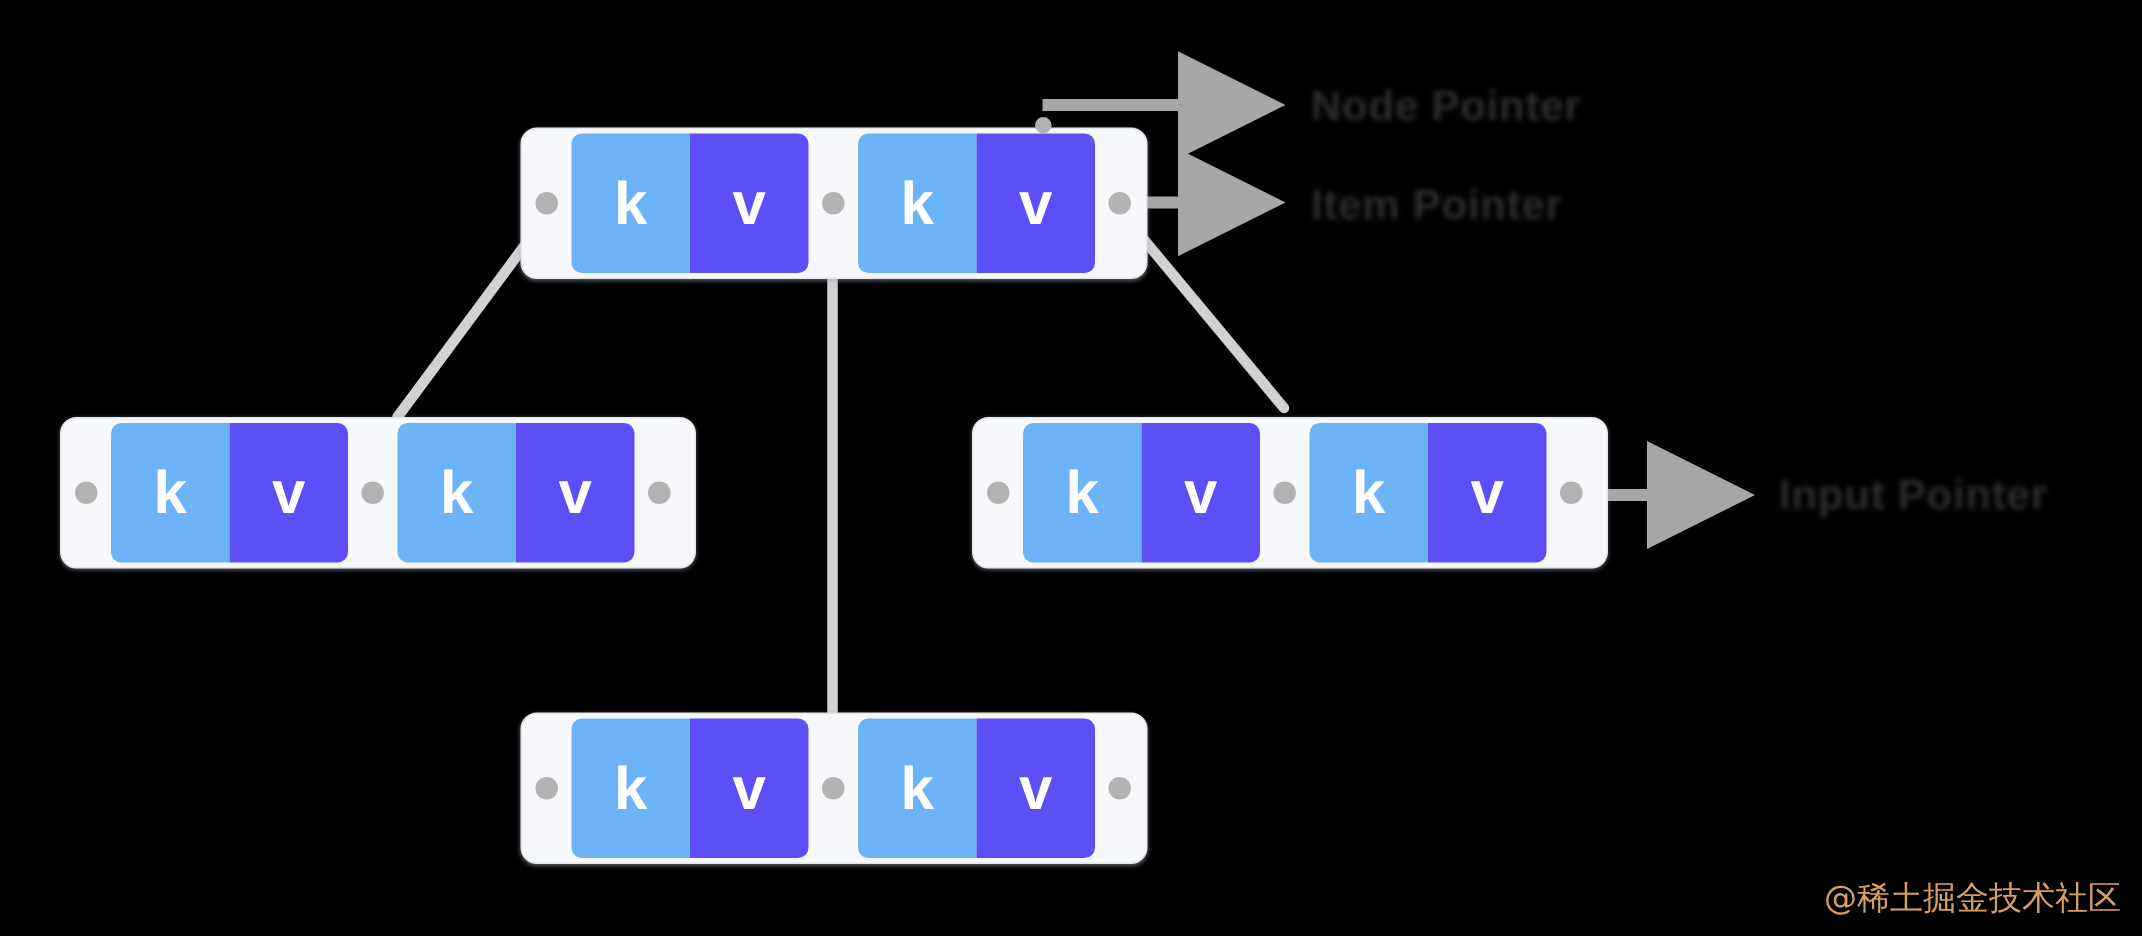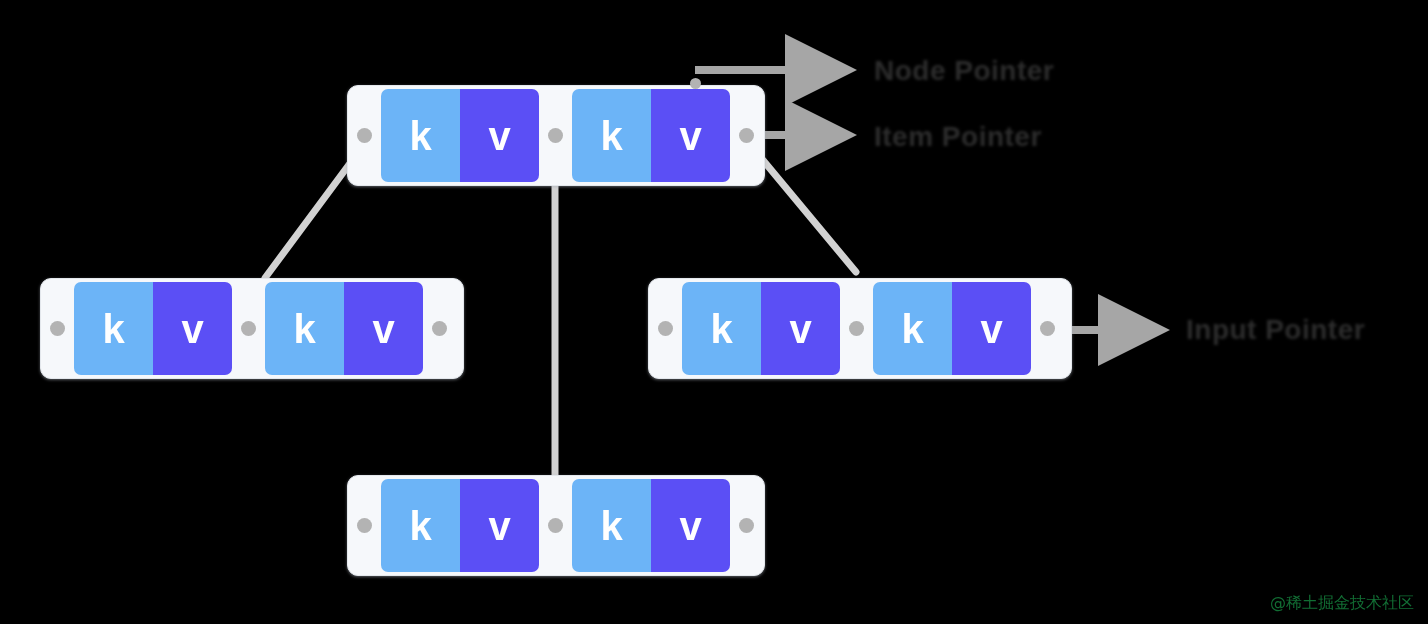--- a/index.html
+++ b/index.html
@@ -87,22 +87,22 @@
     font-weight: bold;
     white-space: nowrap;
     filter: blur(1.6px);
     letter-spacing: 0.5px;
   }
   
   #watermark {
     position: absolute;
     right: 14px;
     bottom: 10px;
-    color: #15803d;
-    font-size: 16px;
+    color: #fdba74;
+    font-size: 22px;
     font-family: "DejaVu Sans", sans-serif;
     opacity: 0.85;
     white-space: nowrap;
   }
 </style>
 </head>
 <body>
 
 <div id="canvas">
 

